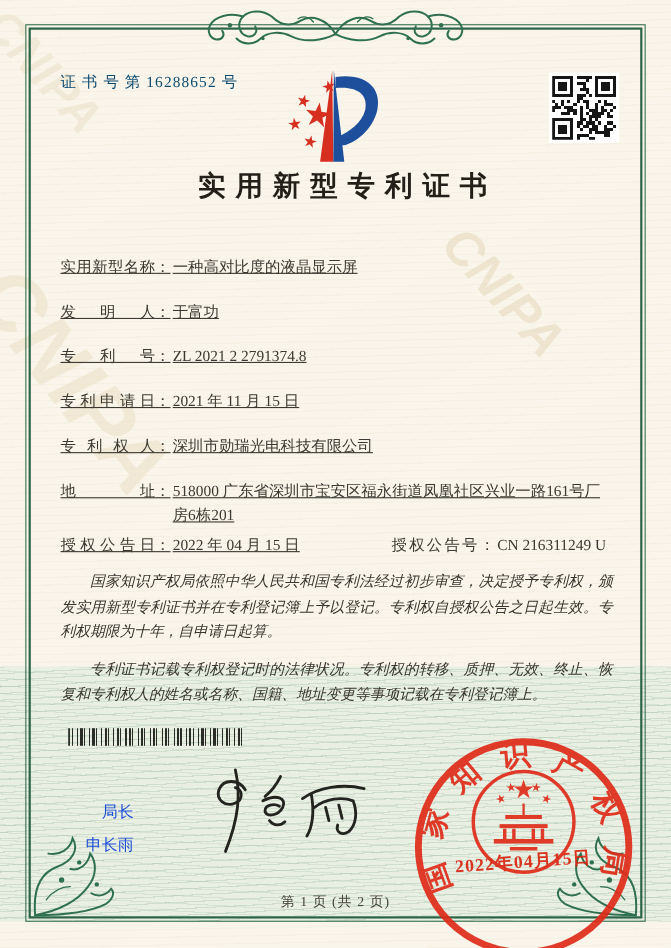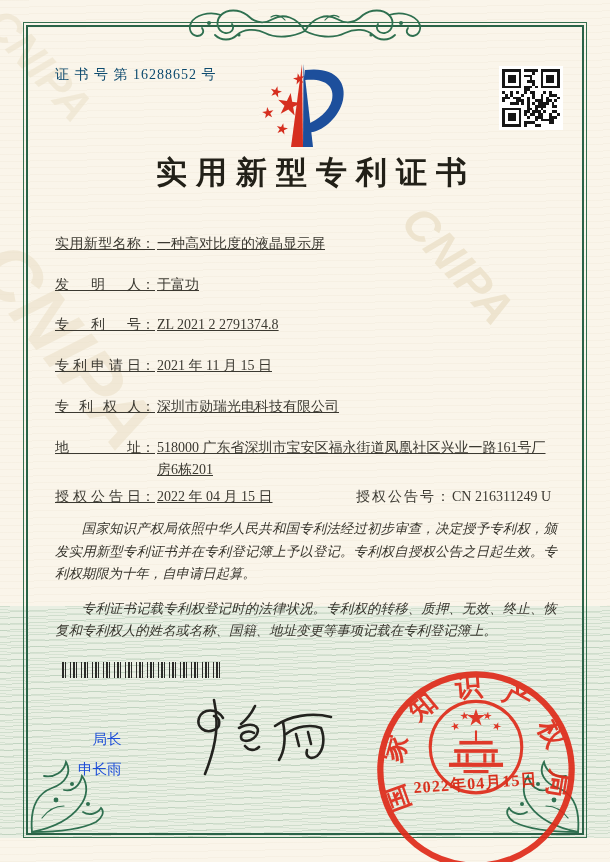--- a/index.html
+++ b/index.html
@@ -30,21 +30,21 @@
       font-weight:bold;font-style:italic;color:#eadfc6;pointer-events:none;white-space:nowrap;}
   .wm1{left:388px;top:238px;font-size:46px;transform:rotate(48deg);opacity:.75;}
   .wm2{left:-52px;top:300px;font-size:78px;transform:rotate(52deg);opacity:.55;}
   .wm3{left:-28px;top:40px;font-size:44px;transform:rotate(48deg);opacity:.5;}
   .cert-no{position:absolute;left:55px;top:66px;font-size:14px;letter-spacing:1px;color:#0c4a6e;text-align:center;}
   .logo{position:absolute;left:243px;top:58px;width:125px;height:92px;}
   .qr{position:absolute;left:499px;top:66px;width:58px;height:58px;background:#fff;padding:3px;}
   .qr svg{width:100%;height:100%;display:block;fill:#161616;shape-rendering:crispEdges;}
   .title{
     position:absolute;left:0;right:0;top:152px;text-align:center;
-    font-size:31px;font-weight:bold;letter-spacing:9px;padding-left:22px;color:#222018;
+    font-size:25px;font-weight:bold;letter-spacing:9px;padding-left:22px;color:#222018;
   }
   .field-row{position:absolute;left:55px;width:502px;display:flex;font-size:14px;line-height:22px;color:#3b3931;text-decoration:underline;}
   .field-label{display:inline-block;width:86px;text-align:justify;text-align-last:justify;flex:none;}
   .field-colon{flex:none;width:16px;}
   .field-value{flex:1;}
   .row0{top:233px}.row1{top:274px}.row2{top:314px}.row3{top:355px}
   .row4{top:396px}.row5{top:437px}.row6{top:486px}
   .pair2{position:absolute;left:340px;top:486px;font-size:14px;line-height:22px;display:flex;color:#3b3931;margin-left:16px;}
   .pair2 .field-label{width:auto;letter-spacing:2px;}
   .paras{position:absolute;left:55px;top:506px;width:502px;font-size:13.4px;line-height:1.68;
@@ -355,14 +355,15 @@
         <rect x="90" y="84" width="3" height="9"></rect>
         <rect x="107" y="84" width="3" height="9"></rect>
         <rect x="115" y="84" width="3" height="9"></rect>
         <rect x="74" y="93" width="52" height="4"></rect>
         <rect x="88" y="100" width="24" height="3"></rect>
       </g>
       <text x="100" y="118" text-anchor="middle" font-size="15.5" font-weight="bold" fill="#d8230f" letter-spacing="1" transform="rotate(-4 100 118)">2022年04月15日</text>
     </g>
   </svg>
 
+  <div class="footer">第 1 页 (共 2 页)</div>
 
 </div>
 
 </body></html>

